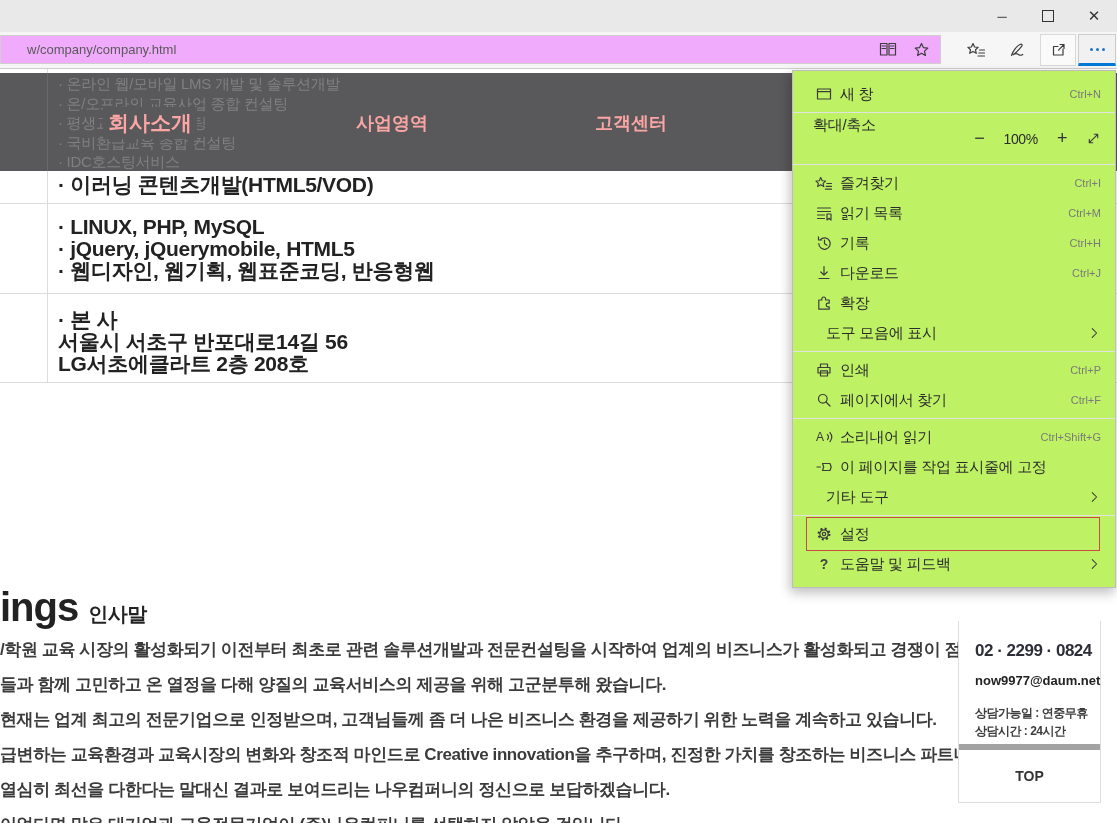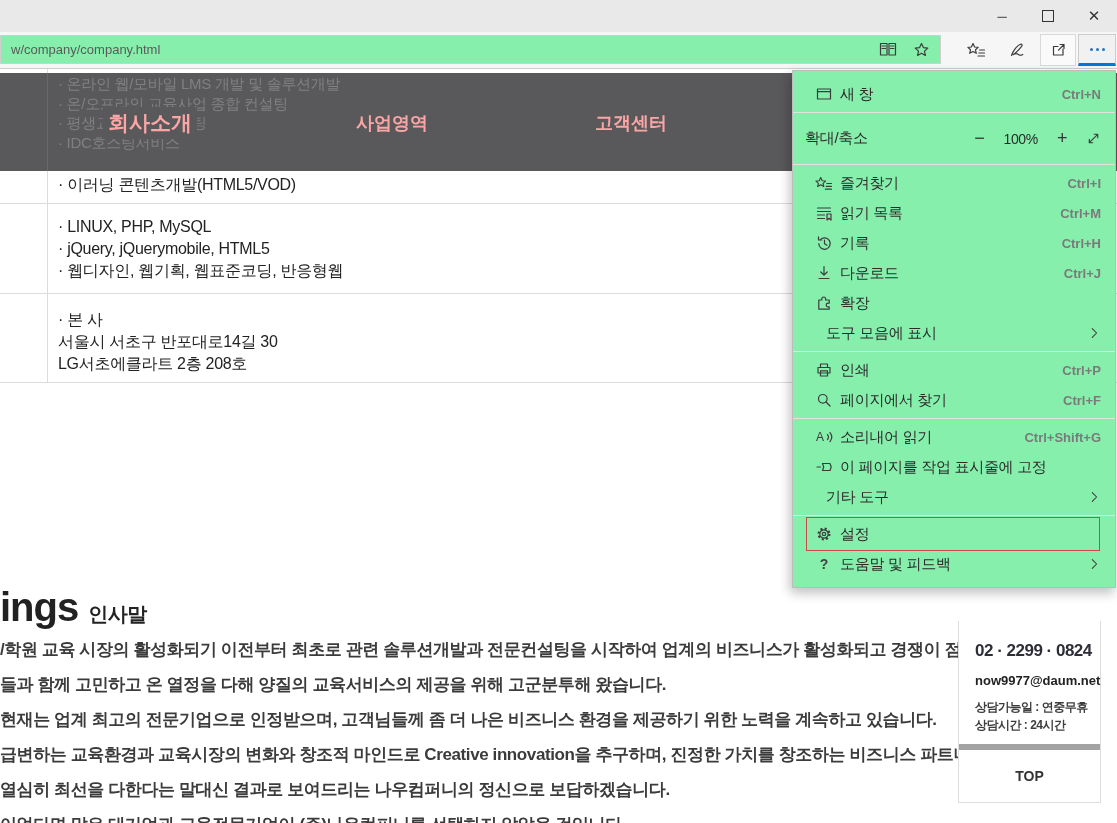--- a/index.html
+++ b/index.html
@@ -11,71 +11,71 @@
   svg{display:block;}
   .stroke{fill:none;stroke:#3c3c3c;stroke-width:1.2;stroke-linecap:round;stroke-linejoin:round;}
 
   
   .titlebar{position:absolute;left:0;top:0;width:1117px;height:32px;background:#e9e9e9;display:flex;justify-content:flex-end;}
   .win-btn{width:46px;height:32px;display:flex;align-items:center;justify-content:center;color:#333;font-size:13px;}
   .win-btn .maxbox{width:10px;height:10px;border:1px solid #333;}
 
   
   .toolbar{position:absolute;left:0;top:32px;width:1117px;height:37px;background:#f6f6f6;border-bottom:1px solid #cdcdcd;box-sizing:border-box;}
-  .addressbar{position:absolute;left:0;top:3px;width:941px;height:29px;background:#86efac;border:1px solid #cfcfcf;box-sizing:border-box;display:flex;align-items:center;}
+  .addressbar{position:absolute;left:0;top:3px;width:941px;height:29px;background:#f0abfc;border:1px solid #cfcfcf;box-sizing:border-box;display:flex;align-items:center;padding-left:16px;}
   .url{flex:1;padding-left:10px;font-size:13px;color:#5a5a5a;white-space:nowrap;overflow:hidden;}
   .addr-icons{display:flex;gap:16px;padding-right:10px;}
   .tb-btn{position:absolute;top:2px;width:36px;height:32px;display:flex;align-items:center;justify-content:center;}
   .tb-hub{left:958px;}
   .tb-pen{left:1000px;}
   .tb-share{left:1040px;border:1px solid #d9d9d9;background:#fafafa;box-sizing:border-box;}
   .tb-more{left:1078px;width:38px;background:#f1f1f1;border:1px solid #cccccc;border-bottom:3px solid #0078d7;box-sizing:border-box;gap:3px;}
   .tb-more .dot{width:3px;height:3px;border-radius:50%;background:#1a76c6;}
 
   
   .page{position:absolute;left:0;top:69px;width:1117px;height:754px;background:#fff;}
 
   .hline{position:absolute;left:0;width:1117px;height:1px;background:#dcdcdc;}
   .vline{position:absolute;left:47px;top:0;width:1px;height:313px;background:#dcdcdc;}
 
-  .cell{position:absolute;left:58px;font-size:16px;font-weight:normal;color:#222;line-height:22px;white-space:nowrap;letter-spacing:-0.3px;}
+  .cell{position:absolute;left:58px;font-size:21px;font-weight:bold;color:#222;line-height:22px;white-space:nowrap;letter-spacing:-0.3px;}
 
   
   .navbar{position:absolute;left:0;top:4px;width:1117px;height:98px;background:#59595b;overflow:hidden;}
   .navbar .ghost{position:absolute;left:58px;top:1px;font-size:15px;font-weight:normal;color:#808082;line-height:19.6px;white-space:nowrap;letter-spacing:-0.3px;}
   .navbar .bar-vline{position:absolute;left:47px;top:0;width:1px;height:98px;background:rgba(255,255,255,0.10);}
   .nav-item{position:absolute;top:36px;transform:translateX(-50%);color:#fca5a5;font-weight:bold;font-size:18px;background:#59595b;padding:2px 5px;white-space:nowrap;}
   .nav-item.active{font-size:21px;top:34px;}
 
   
   .greet-head{position:absolute;left:0;top:516px;white-space:nowrap;}
   .greet-head .h-en{font-size:40px;line-height:44px;font-weight:bold;color:#222;letter-spacing:-1px;}
   .greet-head .h-ko{font-size:20px;font-weight:bold;color:#222;margin-left:10px;letter-spacing:-0.5px;}
   .greet-body{position:absolute;left:0;top:563px;width:960px;}
   .greet-body div{font-size:17px;line-height:35px;font-weight:600;color:#3b3b3b;white-space:nowrap;letter-spacing:-0.4px;}
 
   
   .contact-box{position:absolute;left:958px;top:552px;width:143px;height:182px;background:#fff;border:1px solid #ddd;border-top:none;box-sizing:border-box;}
   .contact-box .phone{margin:20px 0 0 16px;font-size:17px;font-weight:bold;color:#2e2e38;letter-spacing:-0.5px;white-space:nowrap;}
   .contact-box .email{margin:12px 0 4px 16px;font-size:13px;font-weight:bold;color:#222;white-space:nowrap;}
-  .contact-box .meta{margin:10px 0 0 16px;font-size:12px;font-weight:bold;color:#3d3d3d;line-height:18px;letter-spacing:-0.5px;white-space:nowrap;}
+  .contact-box .meta{margin:16px 0 0 16px;font-size:12px;font-weight:bold;color:#3d3d3d;line-height:18px;letter-spacing:-0.5px;white-space:nowrap;}
   .top-btn{position:absolute;left:0;right:0;top:123px;bottom:0;border-top:6px solid #a3a3a3;display:flex;align-items:center;justify-content:center;font-size:14px;font-weight:bold;color:#333;}
 
   
-  .menu{position:absolute;left:792px;top:1px;width:324px;background:#86efac;border:1px solid #bcbcbc;box-sizing:border-box;
+  .menu{position:absolute;left:792px;top:1px;width:324px;background:#bef264;border:1px solid #bcbcbc;box-sizing:border-box;
         box-shadow:-3px 4px 10px rgba(0,0,0,0.15),0 6px 12px rgba(0,0,0,0.12);padding:8px 0;z-index:20;}
   .mi{position:relative;height:30px;display:flex;align-items:center;padding:0 14px 0 22px;font-size:15px;color:#2b2b2b;letter-spacing:-0.3px;}
   .mi .ic{width:18px;height:16px;margin-right:7px;display:flex;align-items:center;justify-content:center;flex:none;}
   .mi.no-icon{padding-left:33px;}
   .mi .lbl{white-space:nowrap;}
-  .mi .sc{margin-left:auto;font-size:13px;color:#7a7a7a;letter-spacing:0;font-weight:bold;}
+  .mi .sc{margin-left:auto;font-size:11px;color:#7a7a7a;letter-spacing:0;}
   .mi .chev{margin-left:auto;}
   .mi.selected::after{content:'';position:absolute;left:13px;right:15px;top:-2px;bottom:-2px;border:1px solid #c84a44;pointer-events:none;}
   .mdiv{height:1px;background:#e2e2e2;margin:3px 0;}
-  .zoomrow{height:45px;display:flex;align-items:center;padding:0 14px 0 12px;font-size:15px;color:#2b2b2b;letter-spacing:-0.3px;}
+  .zoomrow{height:45px;display:flex;padding:0 14px 0 20px;font-size:15px;color:#2b2b2b;letter-spacing:-0.3px;}
   .zoomrow .zctl{margin-left:auto;display:flex;align-items:center;gap:14px;}
   .zoomrow .zbtn{font-size:18px;color:#333;width:20px;text-align:center;}
   .zoomrow .zval{font-size:14px;color:#2b2b2b;}
   .helpq{font-size:14px;font-weight:bold;color:#444;}
 </style>
 </head>
 <body>
 
 <div class="titlebar">
   <div class="win-btn">
@@ -141,30 +141,31 @@
   <div class="cell" style="top:105px;">
     <div>· 이러닝 콘텐츠개발(HTML5/VOD)</div>
   </div>
   <div class="cell" style="top:147px;">
     <div>· LINUX, PHP, MySQL</div>
     <div>· jQuery, jQuerymobile, HTML5</div>
     <div>· 웹디자인, 웹기획, 웹표준코딩, 반응형웹</div>
   </div>
   <div class="cell" style="top:240px;">
     <div>· 본 사</div>
-    <div>서울시 서초구 반포대로14길 30</div>
+    <div>서울시 서초구 반포대로14길 56</div>
     <div>LG서초에클라트 2층 208호</div>
   </div>
 
   <div class="navbar">
     <div class="bar-vline"></div>
     <div class="ghost">
       <div>· 온라인 웹/모바일 LMS 개발 및 솔루션개발</div>
       <div>· 온/오프라인 교육사업 종합 컨설팅</div>
       <div>· 평생교육 종합 컨설팅</div>
+      <div>· 국비환급교육 종합 컨설팅</div>
       <div>· IDC호스팅서비스</div>
     </div>
     <div class="nav-item active" style="left:150px;">회사소개</div>
     <div class="nav-item" style="left:392px;">사업영역</div>
     <div class="nav-item" style="left:631px;">고객센터</div>
   </div>
 
   <div class="greet-head">
     <span class="h-en">ings</span><span class="h-ko">인사말</span>
   </div>

